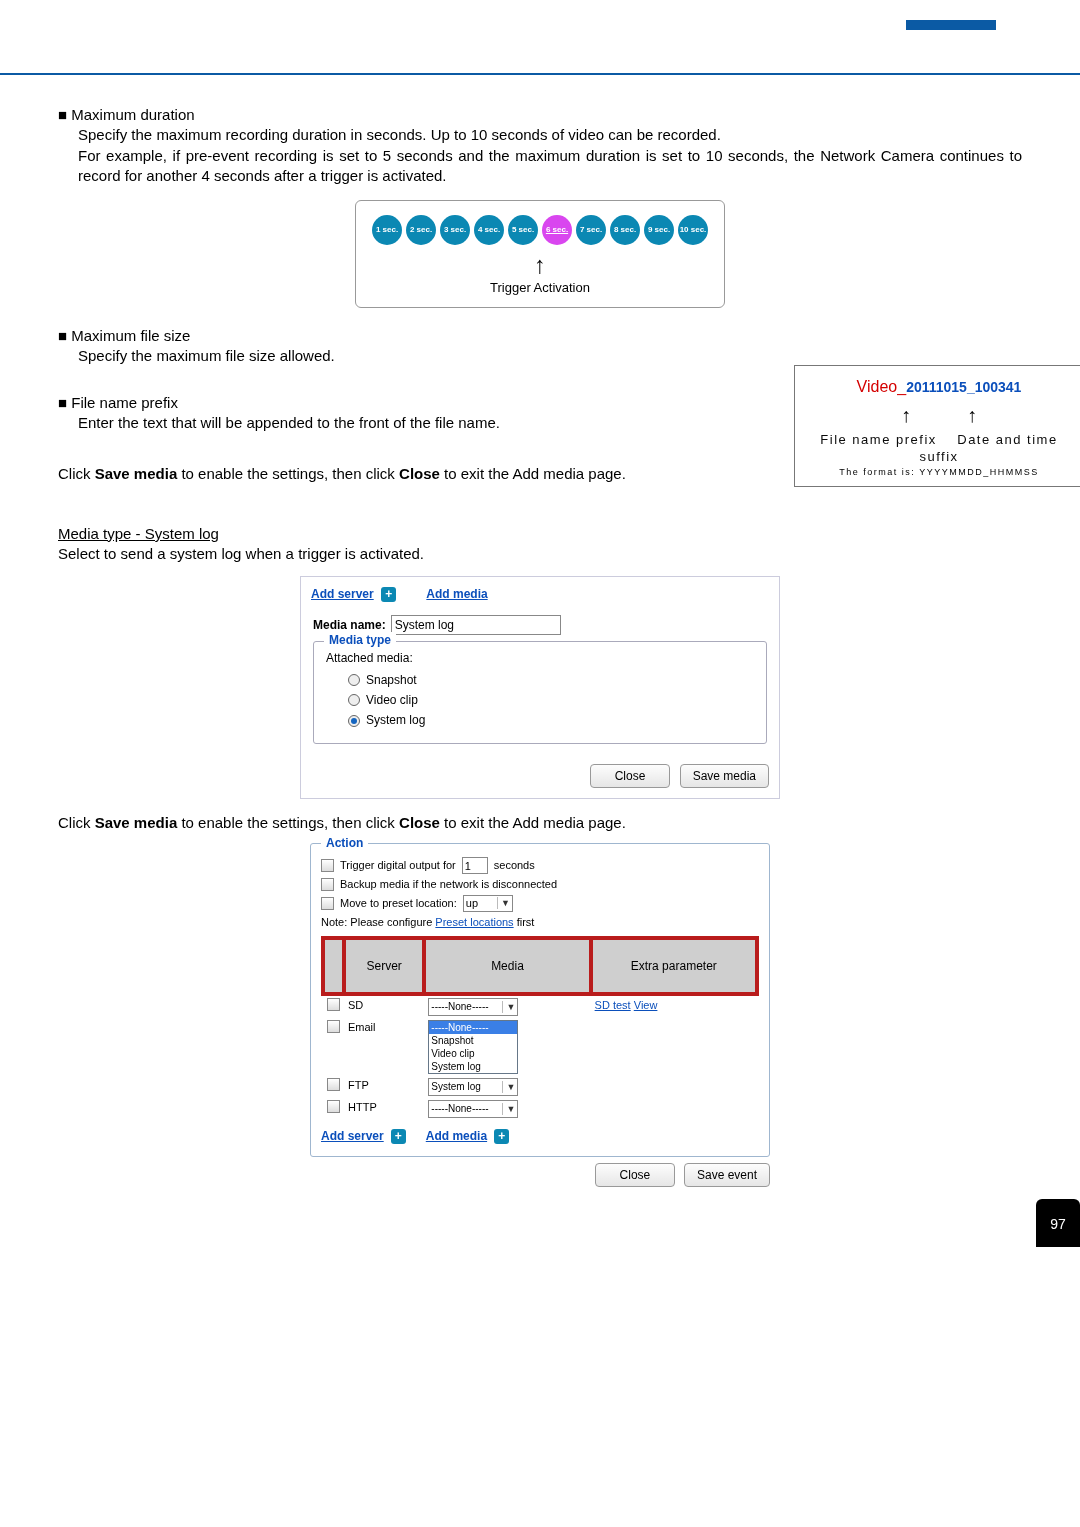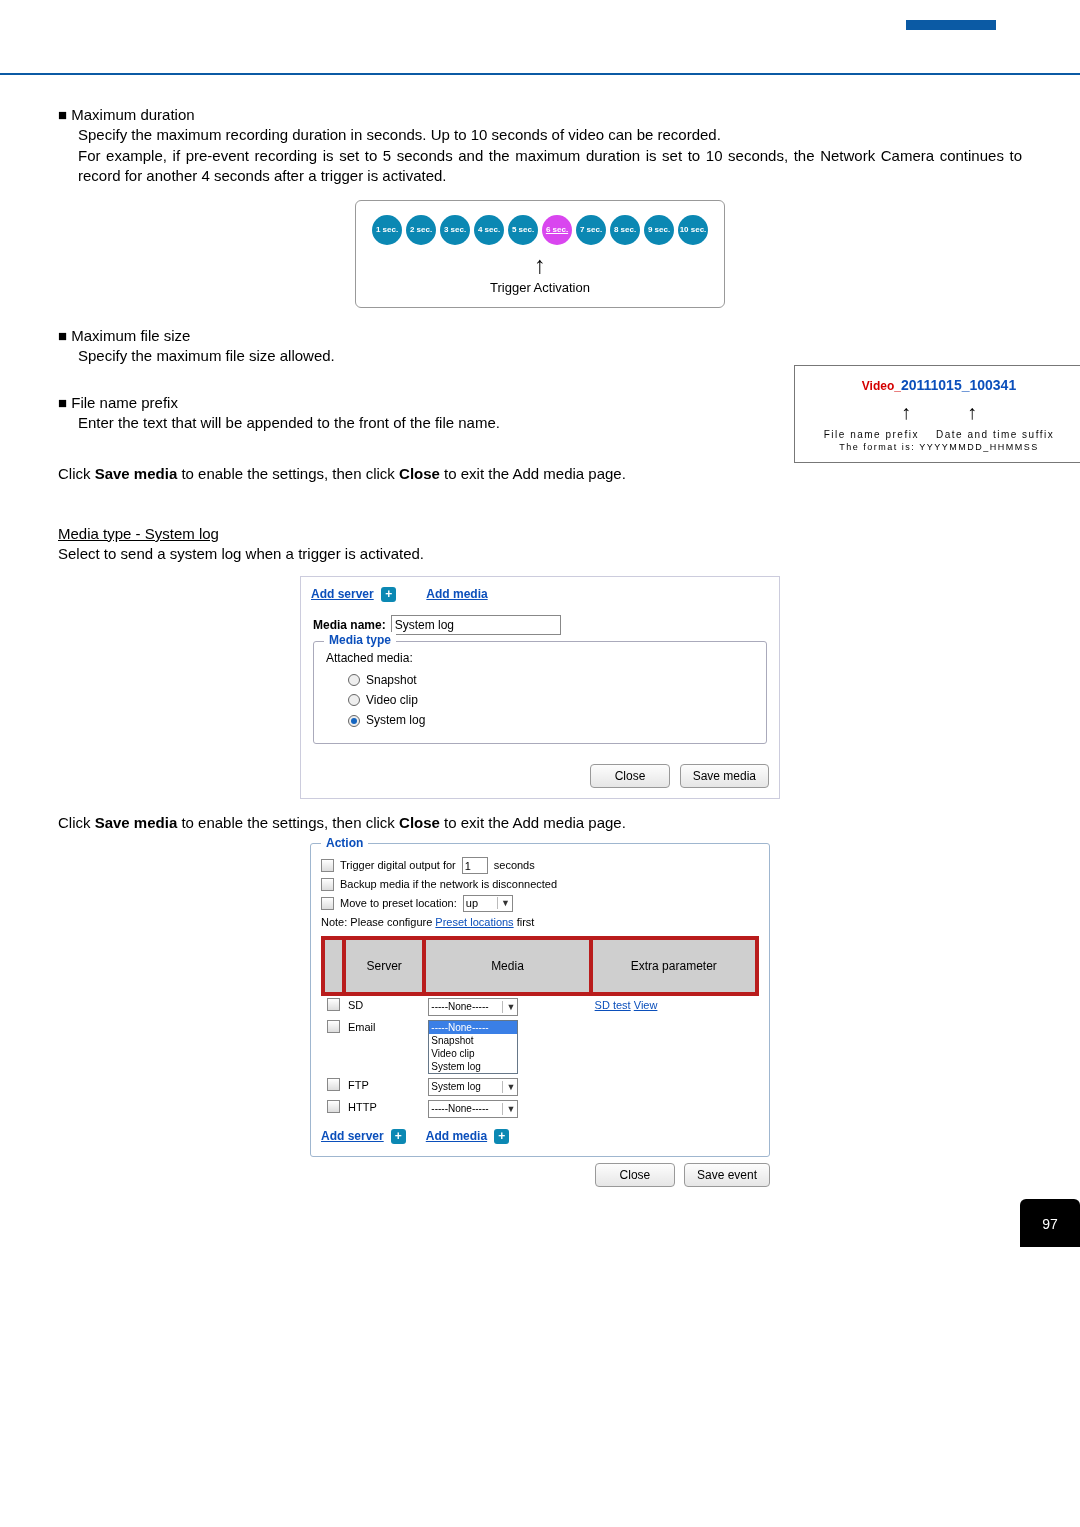--- a/index.html
+++ b/index.html
@@ -62,24 +62,24 @@
   .filename-example {
     position: absolute;
     right: -4px;
     top: 290px;
     width: 290px;
     border: 1px solid #777;
     padding: 10px 6px 8px 6px;
     text-align: center;
     font-size: 11px;
   }
-  .fne-title .red { color: #d40000; font-weight: bold; font-size: 12px; }
+  .fne-title .red { color: #d40000; font-weight: normal; font-size: 16px; }
   .fne-title .blue { color: #0b4fbb; font-weight: bold; font-size: 14px; }
   .fne-arrows { display: flex; justify-content: center; gap: 56px; font-size: 20px; margin: 4px 0 2px 0; }
-  .fne-sub { font-size: 10px; letter-spacing: 1.5px; color: #0a0a0a; }
+  .fne-sub { font-size: 13px; letter-spacing: 1.5px; color: #0a0a0a; }
   .fne-sub2 { font-size: 9px; letter-spacing: 1.5px; color: #000; }
   .strong { font-weight: bold; }
   .section-title { text-decoration: underline; margin-top: 40px; }
 
   
   .dialog {
     width: 480px;
     margin: 12px auto;
     border: 1px solid #ccd;
     font-size: 13px;
@@ -247,21 +247,21 @@
     margin-top: 6px;
   }
   .act-links { margin-top: 8px; display: flex; gap: 20px; align-items: center; }
 
   .page-num-badge {
     position: absolute;
     right: 0;
     bottom: -20px;
     background: #000;
     color: #fff;
-    width: 60px; height: 68px;
+    width: 44px; height: 68px;
     border-radius: 6px 6px 0 0;
     display: flex; align-items: flex-start; justify-content: center;
     padding-top: 16px;
     font-size: 14px;
   }
 </style>
 </head>
 <body>
 
 <div class="top-decoration"></div>

